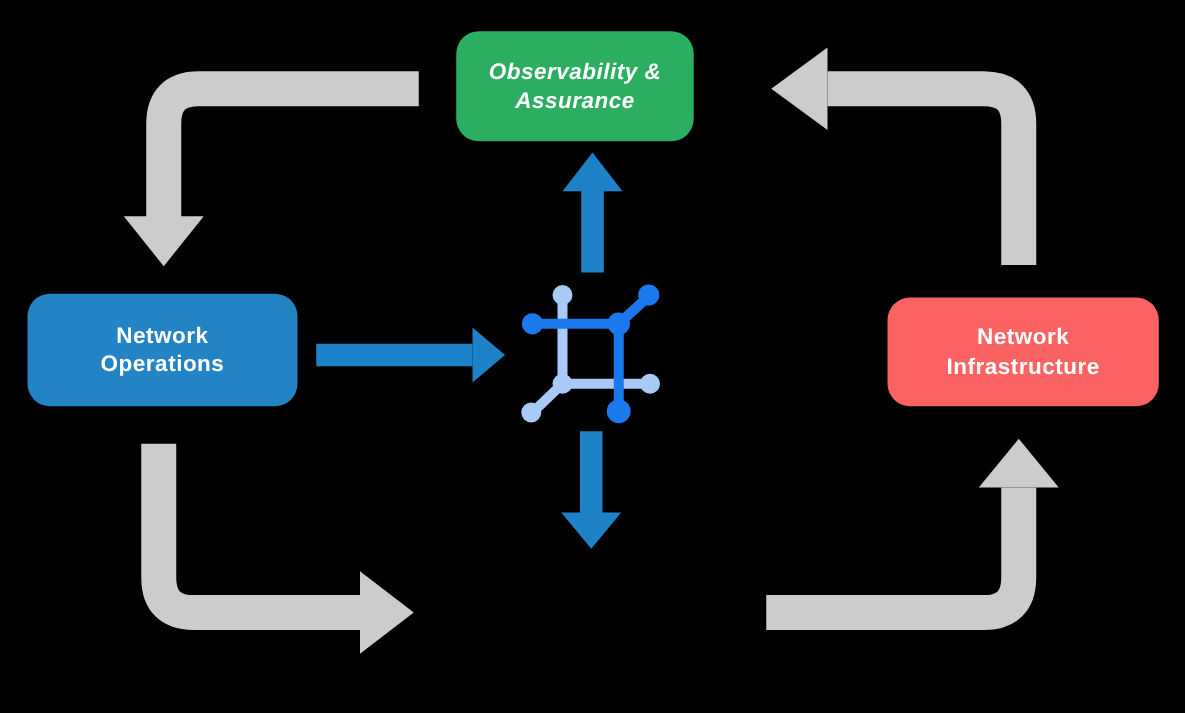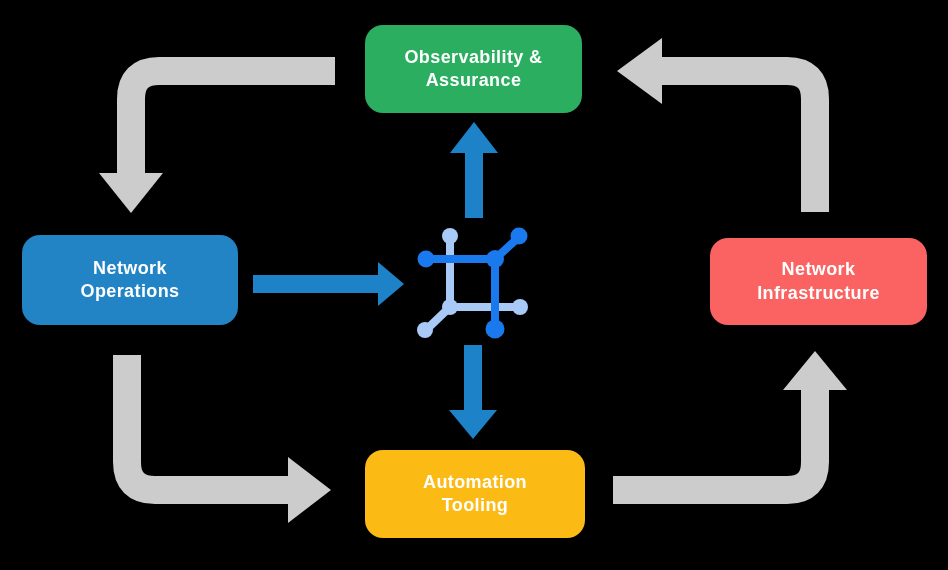--- a/index.html
+++ b/index.html
@@ -32,21 +32,21 @@
     text-align: center;
   }
   .node-label {
     color: #fff;
     font-size: 18px;
     font-weight: 600;
     line-height: 1.3;
     letter-spacing: 0.4px;
     white-space: pre-line;
   }
-  .node-observability { left: 365px; top: 25px;  width: 217px; height: 88px; }
+  .node-observability { left: 365px; top: 25px;  width: 190px; height: 88px; font-style: italic; }
   .node-operations    { left: 22px;  top: 235px; width: 216px; height: 90px; }
   .node-infrastructure{ left: 710px; top: 238px; width: 217px; height: 87px; }
   .node-automation    { left: 365px; top: 450px; width: 220px; height: 88px; }
   .center-icon {
     position: absolute;
     left: 415px;
     top: 222px;
     width: 120px;
     height: 120px;
   }
@@ -104,24 +104,20 @@
   <div class="node node-operations" style="background-color: rgb(34, 131, 197);">
     <span class="node-label">Network
 Operations</span>
   </div>
 
   <div class="node node-infrastructure" style="background-color: rgb(251, 98, 98);">
     <span class="node-label">Network
 Infrastructure</span>
   </div>
 
-  <div class="node node-automation" style="background-color: rgb(252, 186, 21);">
-    <span class="node-label">Automation
-Tooling</span>
-  </div>
 
   <svg class="center-icon" viewBox="0 0 120 120" xmlns="http://www.w3.org/2000/svg">
 
     <g fill="none" stroke-width="8" stroke-linecap="round" style="stroke: rgb(169, 201, 246);">
       <path d="M 35 15 L 35 85"></path>
       <path d="M 35 85 L 105 85"></path>
       <path d="M 35 85 L 11 108"></path>
     </g>
     <g style="fill: rgb(169, 201, 246);">
       <circle cx="35" cy="14" r="8"></circle>

